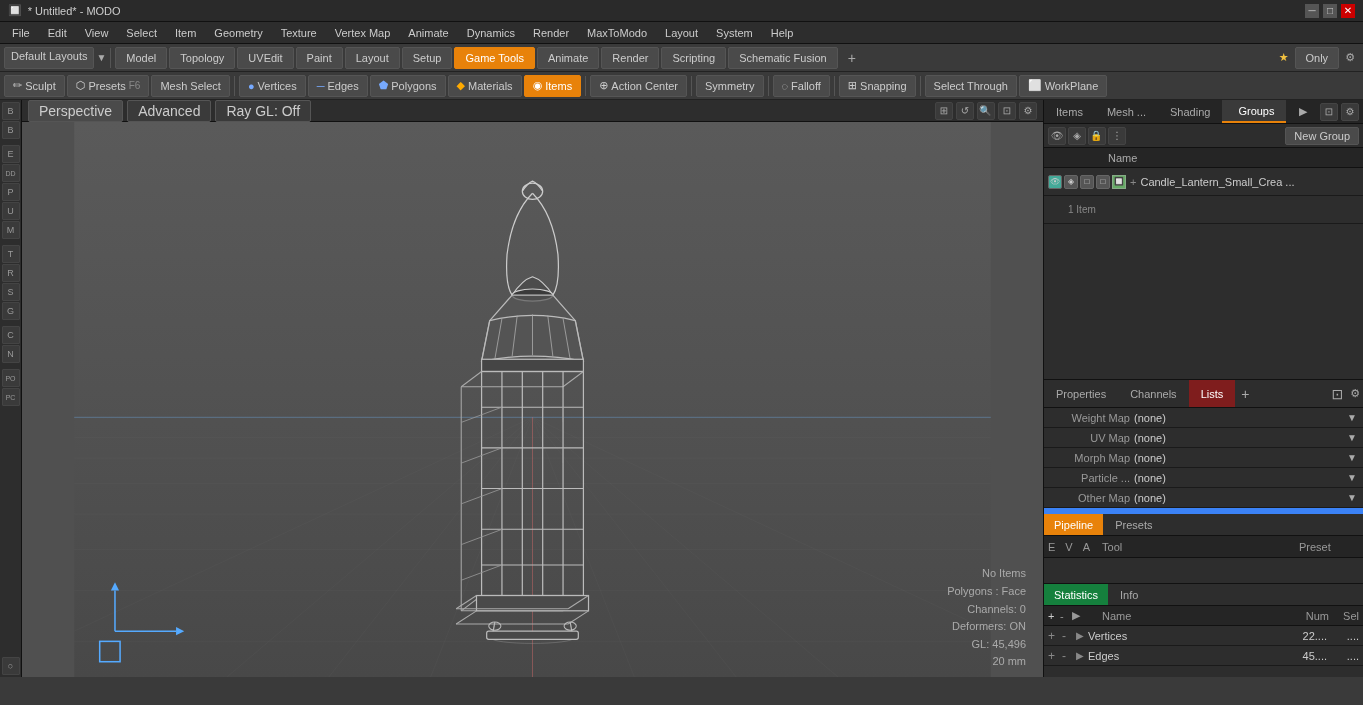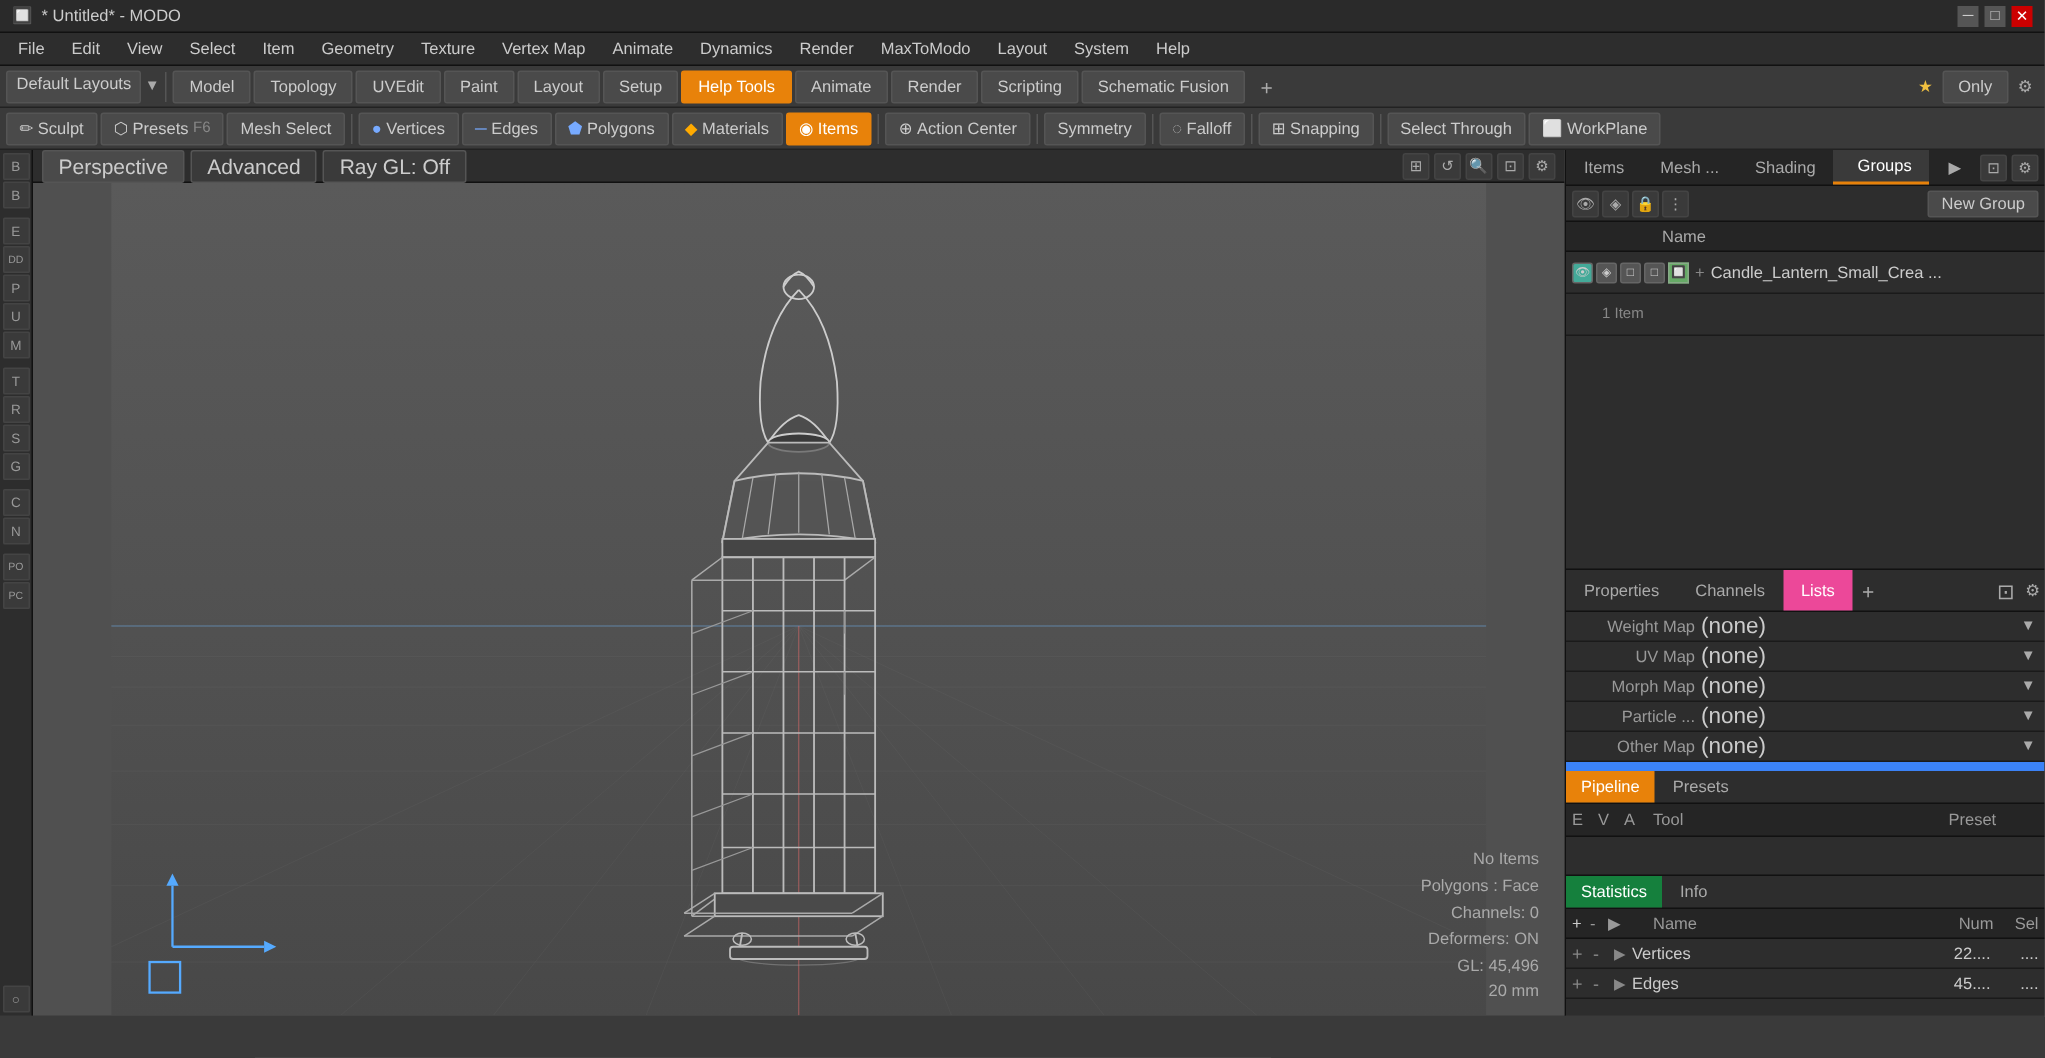--- a/index.html
+++ b/index.html
@@ -75,29 +75,29 @@
     #rp-list { flex: 1; overflow-y: auto; }
     .rp-list-item { height: 28px; display: flex; align-items: center; padding: 0 4px; gap: 2px; border-bottom: 1px solid #1a1a1a; }
     .rp-item-ico { width: 14px; height: 14px; background: #555; border: 1px solid #666; border-radius: 2px; font-size: 8px; display: flex; align-items: center; justify-content: center; cursor: pointer; }
     .rp-item-ico.vis { background: #4a9; }
     .rp-item-label { flex: 1; color: #ccc; font-size: 11px; overflow: hidden; text-overflow: ellipsis; white-space: nowrap; }
     .rp-item-sub { color: #888; font-size: 10px; padding-left: 4px; }
 
     
     #rp-mid { flex: 0 0 28px; border-bottom: 1px solid #111; display: flex; align-items: center; }
     .rp-mid-tab { padding: 2px 12px; color: #aaa; font-size: 11px; cursor: pointer; height: 100%; display: flex; align-items: center; }
-    .rp-mid-tab.active { background: #ec4899; color: #fff; }
+    .rp-mid-tab.active { background: #7f1d1d; color: #fff; }
     .rp-mid-plus { padding: 0 6px; color: #aaa; cursor: pointer; font-size: 14px; }
     .rp-mid-expand { margin-left: auto; padding: 0 4px; color: #aaa; cursor: pointer; font-size: 14px; }
 
     
     #rp-lists { flex: 0 0 90px; border-bottom: 6px solid #3b82f6; display: flex; flex-direction: column; }
     .rp-map-row { height: 20px; display: flex; align-items: center; padding: 0 6px; gap: 4px; border-bottom: 1px solid #1a1a1a; }
     .rp-map-label { width: 80px; color: #999; font-size: 11px; text-align: right; }
-    .rp-map-value { flex: 1; color: #ccc; font-size: 15px; }
+    .rp-map-value { flex: 1; color: #ccc; font-size: 11px; }
     .rp-map-dd { color: #aaa; cursor: pointer; font-size: 10px; }
 
     
     #rp-pipeline { flex: 0 0 70px; border-bottom: 1px solid #111; }
     #rp-pipeline-bar { height: 22px; display: flex; align-items: center; gap: 2px; border-bottom: 1px solid #111; }
     .rp-pipe-tab { padding: 2px 10px; font-size: 11px; cursor: pointer; height: 100%; display: flex; align-items: center; }
     .rp-pipe-tab.active { background: #e8820a; color: #fff; }
     .rp-pipe-tab.inactive { color: #aaa; }
     #rp-pipeline-header { height: 22px; background: #252525; display: flex; align-items: center; padding: 0 4px; gap: 4px; border-bottom: 1px solid #111; }
     .rp-ph-col { color: #999; font-size: 11px; }
@@ -161,21 +161,21 @@
     <span class="tb-dropdown-btn">Default Layouts</span>
     <span style="color:#aaa; font-size:10px;">▼</span>
   </div>
   <div class="tb-sep"></div>
   <button class="tb-btn">Model</button>
   <button class="tb-btn">Topology</button>
   <button class="tb-btn">UVEdit</button>
   <button class="tb-btn">Paint</button>
   <button class="tb-btn">Layout</button>
   <button class="tb-btn">Setup</button>
-  <button class="tb-btn active">Help Tools</button>
+  <button class="tb-btn active">Game Tools</button>
   <button class="tb-btn">Animate</button>
   <button class="tb-btn">Render</button>
   <button class="tb-btn">Scripting</button>
   <button class="tb-btn">Schematic Fusion</button>
   <span class="tab-plus">+</span>
   <div class="tb-spacer"></div>
   <span class="tab-star">★</span>
   <button class="tb-btn">Only</button>
   <span style="color:#aaa; cursor:pointer; padding: 0 4px;">⚙</span>
 </div>

